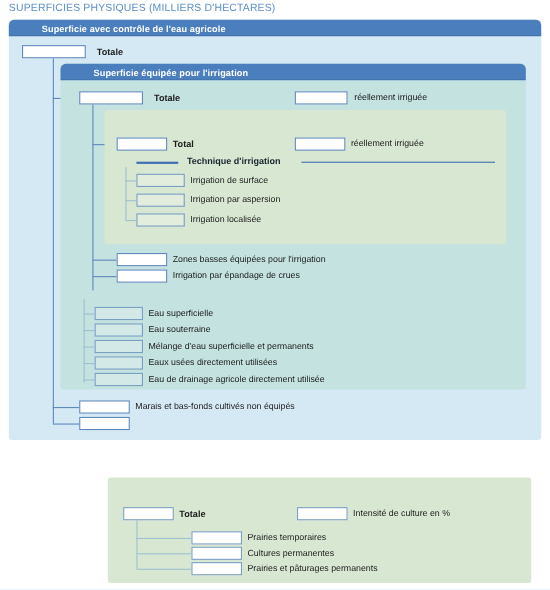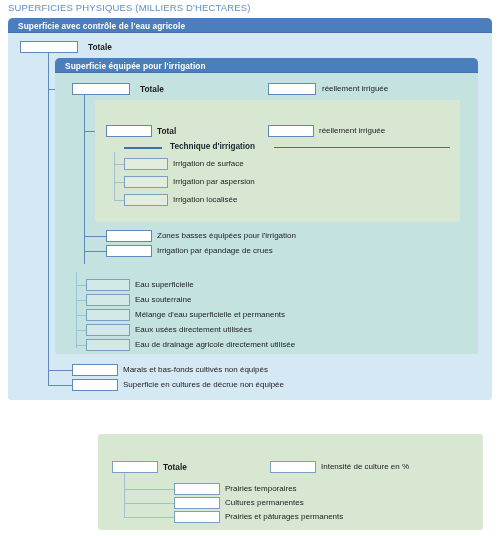--- a/index.html
+++ b/index.html
@@ -33,21 +33,21 @@
   .bar{
     position:absolute;
     box-sizing:border-box;
     background:#4a7ebd;
     color:#ffffff;
     font-weight:bold;
     font-size:8.3px;
     border-radius:5px 5px 0 0;
     display:flex;
     align-items:center;
-    padding-left:10px;
+    padding-left:30px;
     white-space:nowrap;
     letter-spacing:.1px;
     box-shadow:inset 0 -1px 0 rgba(0,0,0,.10);
   }
 
   
   .inp{
     position:absolute;
     box-sizing:border-box;
     height:12px;
@@ -169,21 +169,20 @@
   <input class="inp tint2" style="left: 86px; top: 324px; width: 44px;" value="">
   <div class="lbl" style="left:135px;top:325px;">Eaux usées directement utilisées</div>
 
   <input class="inp tint2" style="left: 86px; top: 339px; width: 44px;" value="">
   <div class="lbl" style="left:135px;top:340px;">Eau de drainage agricole directement utilisée</div>
 
   <input class="inp" style="left: 72px; top: 364px; width: 46px;" value="">
   <div class="lbl" style="left:123px;top:365px;">Marais et bas-fonds cultivés non équipés</div>
 
   <input class="inp" style="left: 72px; top: 379px; width: 46px;" value="">
-  <div class="lbl" style="left:123px;top:380px;">Superficie en cultures de décrue non équipée</div>
 
 
   <div class="panel green" style="left:98px;top:434px;width:385px;height:96px;"></div>
 
 
   <input class="inp tintg" style="left: 112px; top: 461px; width: 46px;" value="">
   <div class="lbl b" style="left:163px;top:462px;">Totale</div>
 
   <input class="inp tintg" style="left: 270px; top: 461px; width: 46px;" value="">
   <div class="lbl" style="left:321px;top:462px;">Intensité de culture en %</div>

